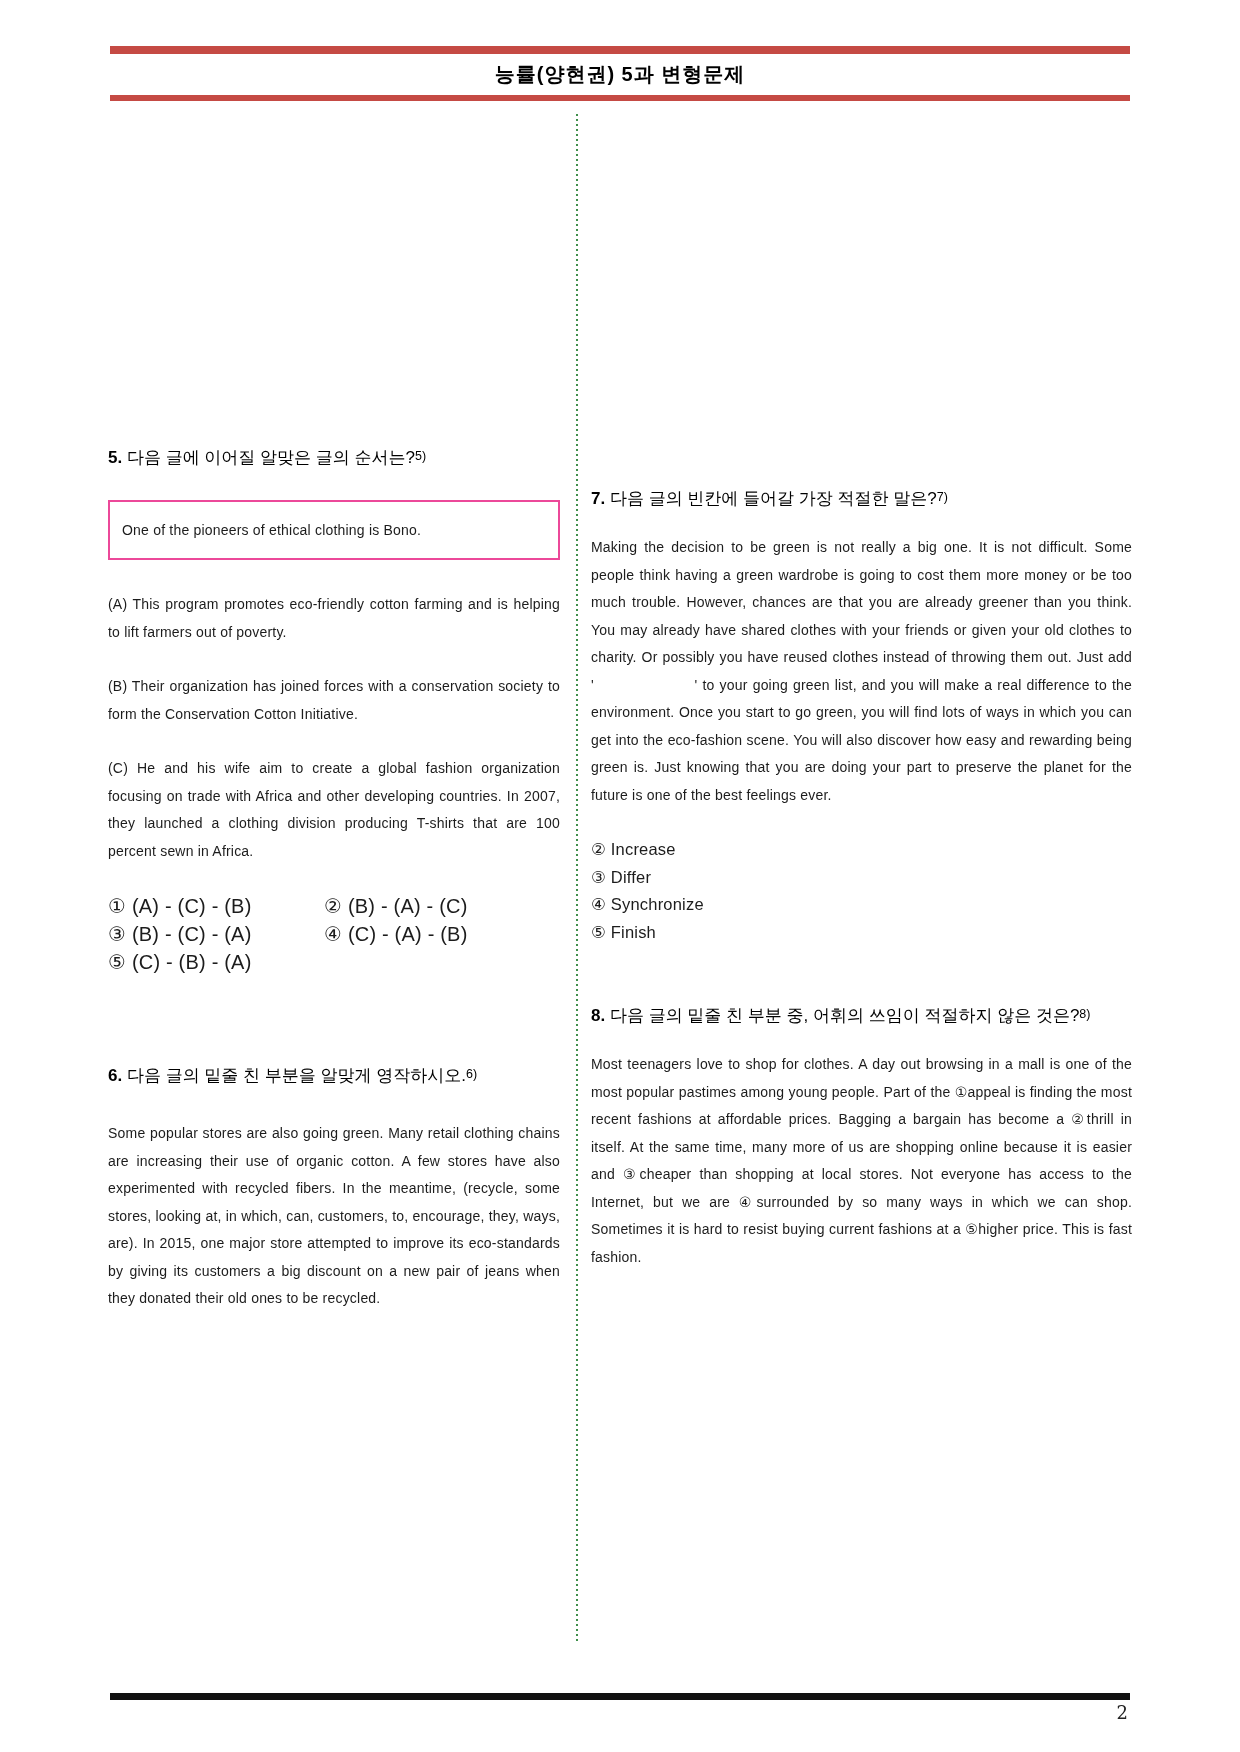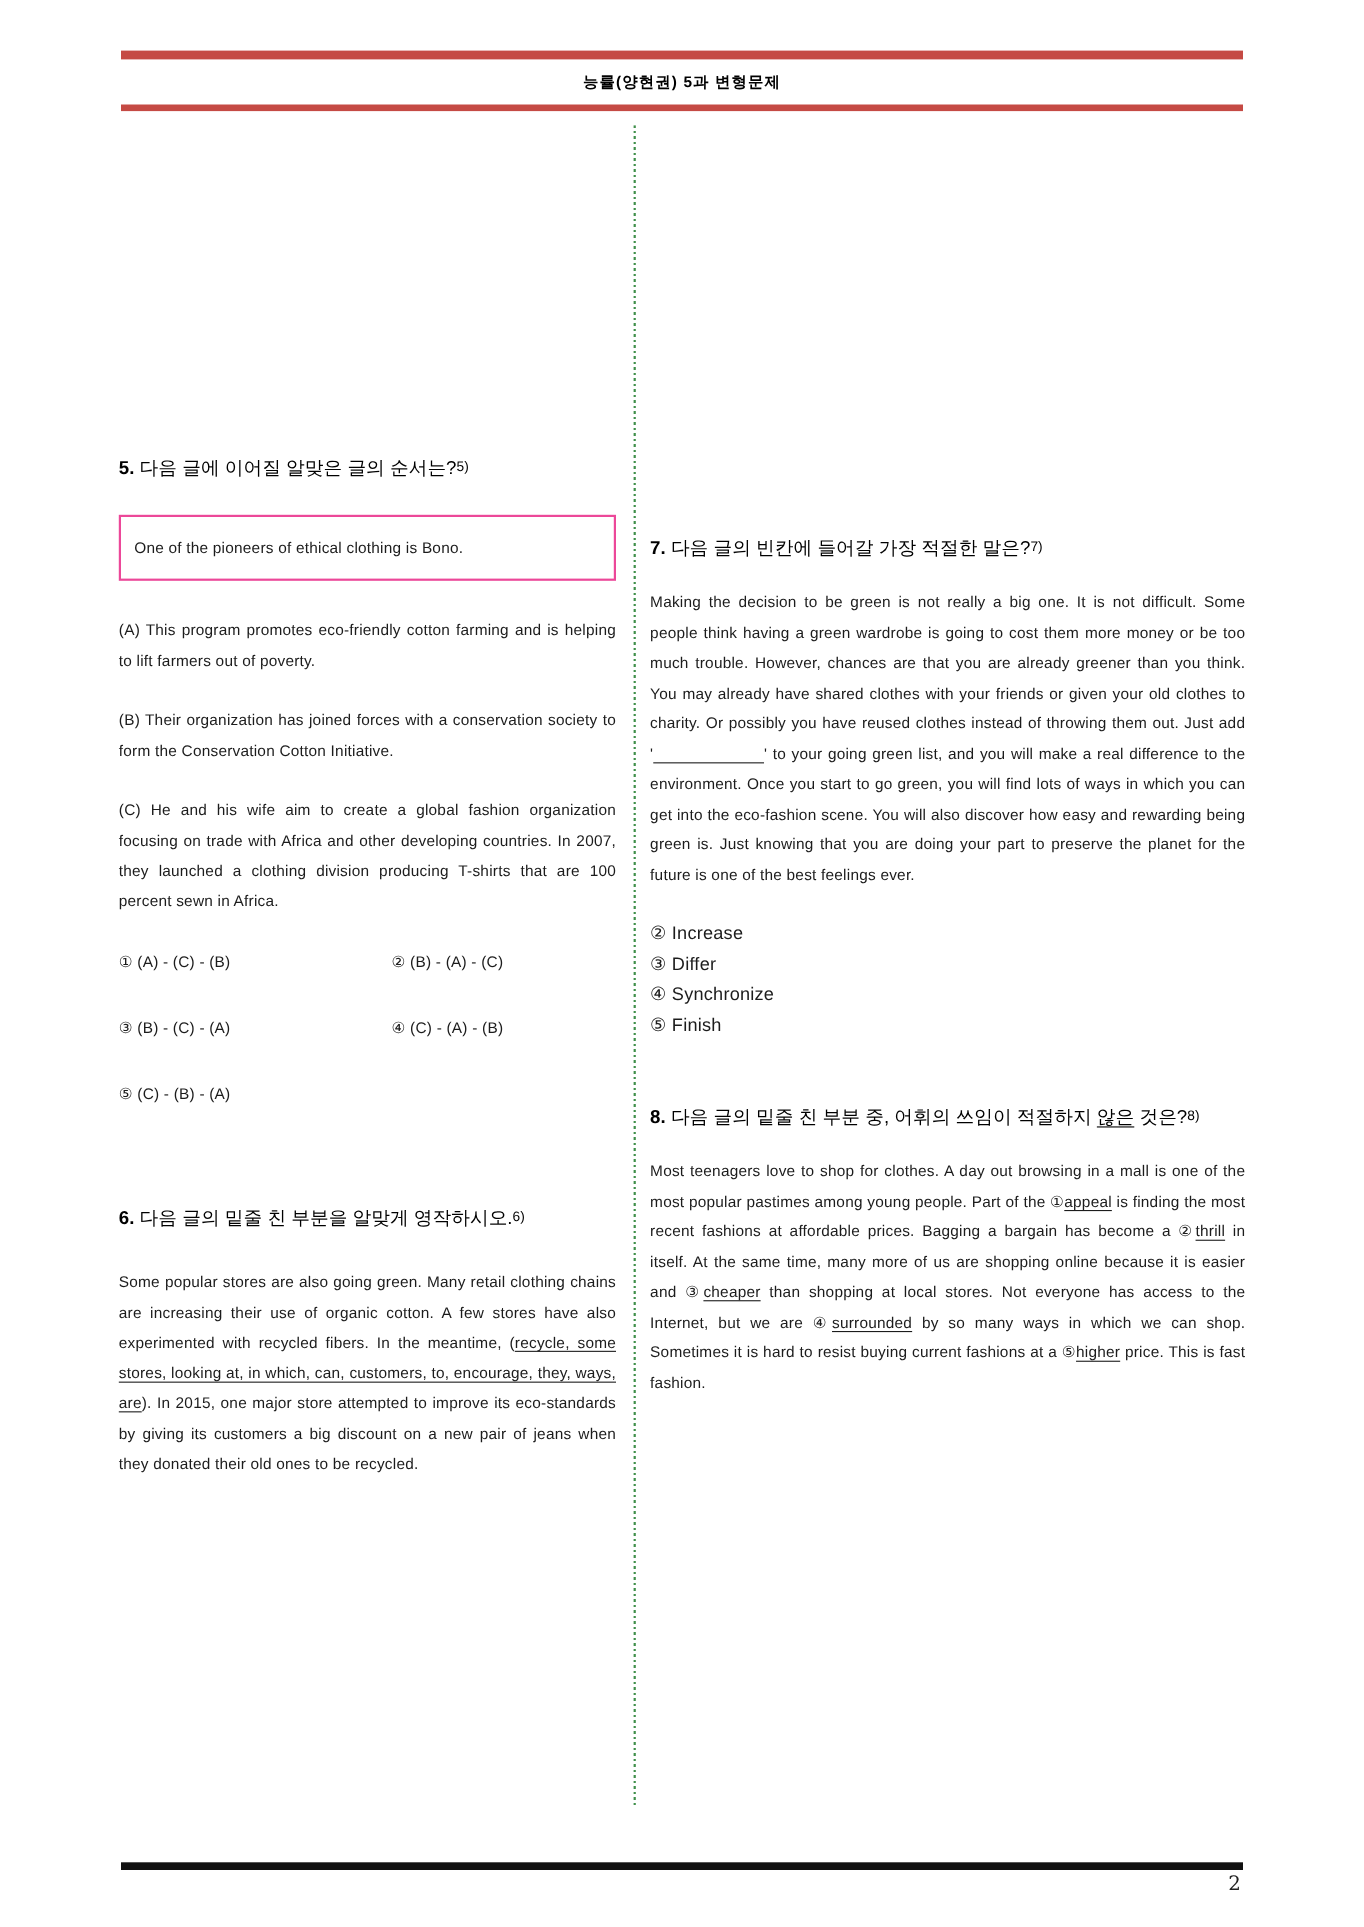--- a/index.html
+++ b/index.html
@@ -9,21 +9,21 @@
     width:1240px; height:1752px;
     background:#fff;
     font-family:"Liberation Sans","DejaVu Sans",sans-serif;
     color:#1c1c1c;
     overflow:hidden;
   }
   
   .header { padding:46px 110px 0 110px; }
   .bar-top { height:8px; background:#c54a44; }
   .header-title {
-    text-align:center; font-size:14px; font-weight:700;
+    text-align:center; font-size:20px; font-weight:700;
     letter-spacing:1px; line-height:41px; color:#000;
   }
   .bar-bottom { height:6px; background:#c54a44; }
 
   
   .content { display:flex; padding:13px 108px 0 108px; align-items:center; }
   .col-left  { width:452px; flex:none; }
   .divider   {
     flex:none; width:2px; margin-left:16px; min-height:1528px;
     background:repeating-linear-gradient(to bottom,#3f8f4a 0 2px,transparent 2px 5px);
@@ -31,30 +31,30 @@
   .col-right { flex:1; padding-left:13px; }
 
   .q-title { font-size:17px; line-height:28px; color:#000; }
   .q-title .num { font-weight:700; }
   .fnote { font-size:12.5px; position:relative; top:-3px; }
 
   .passage, .para, .box-text {
     font-size:14px; line-height:27.5px; text-align:justify;
     letter-spacing:0.2px; color:#1c1c1c;
   }
-  .u { text-decoration:underline; text-underline-offset:3px; text-decoration-thickness:1px; }
+  .u { text-underline-offset:3px; text-decoration-thickness:1px; }
 
   
   .q5-title { margin-bottom:27px; }
   .q5-box { border:2px solid #ec4899; padding:15px 12px 14px 12px; margin-bottom:31px; }
   .para { margin-bottom:27px; }
   .para.last { }
   .opt-grid {
     display:grid; grid-template-columns:216px auto;
-    font-size:14px; line-height:28px; letter-spacing:0.2px;gap:32px;
+    font-size:20px; line-height:28px; letter-spacing:0.2px;
   }
   
   .q6-title { margin-top:86px; margin-bottom:29px; }
 
   
   .q7-title { margin-bottom:20px; }
   .q7-passage { margin-bottom:27px; }
   .opt-list { font-size:16.5px; line-height:27.5px; letter-spacing:0.2px; }
   
   .q8-title { margin-top:56px; margin-bottom:20px; }

